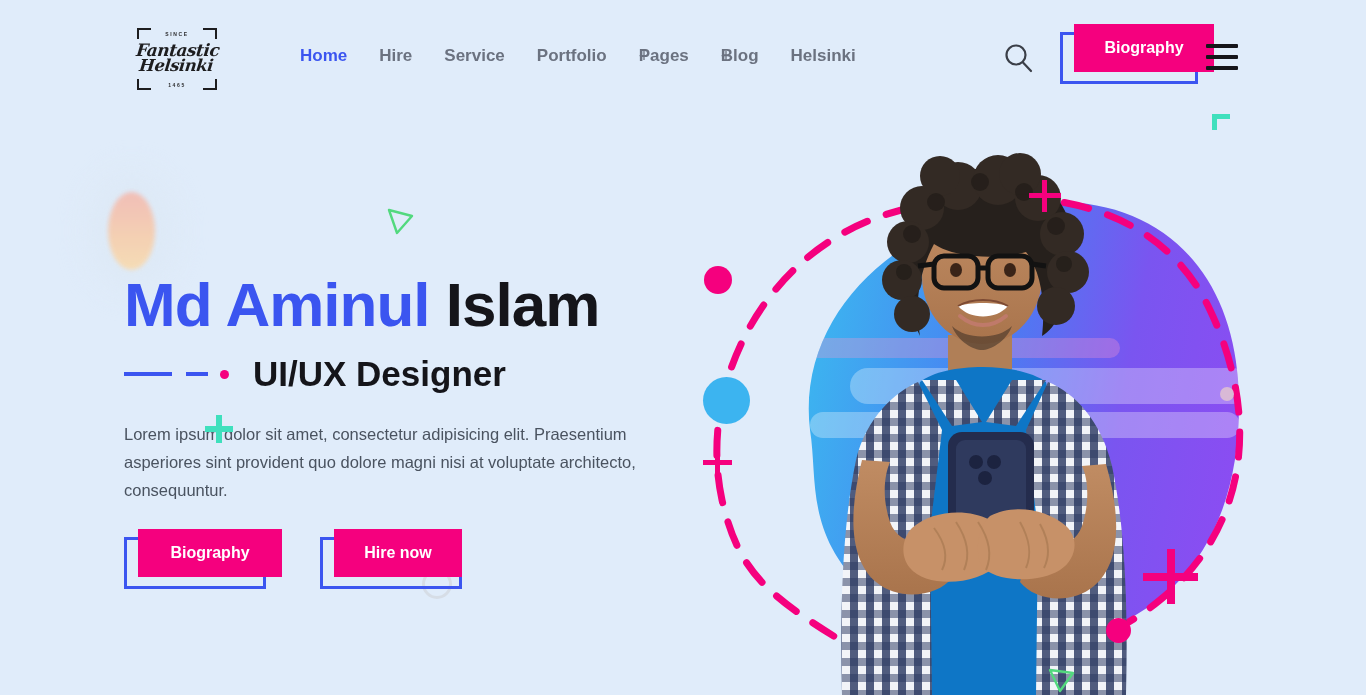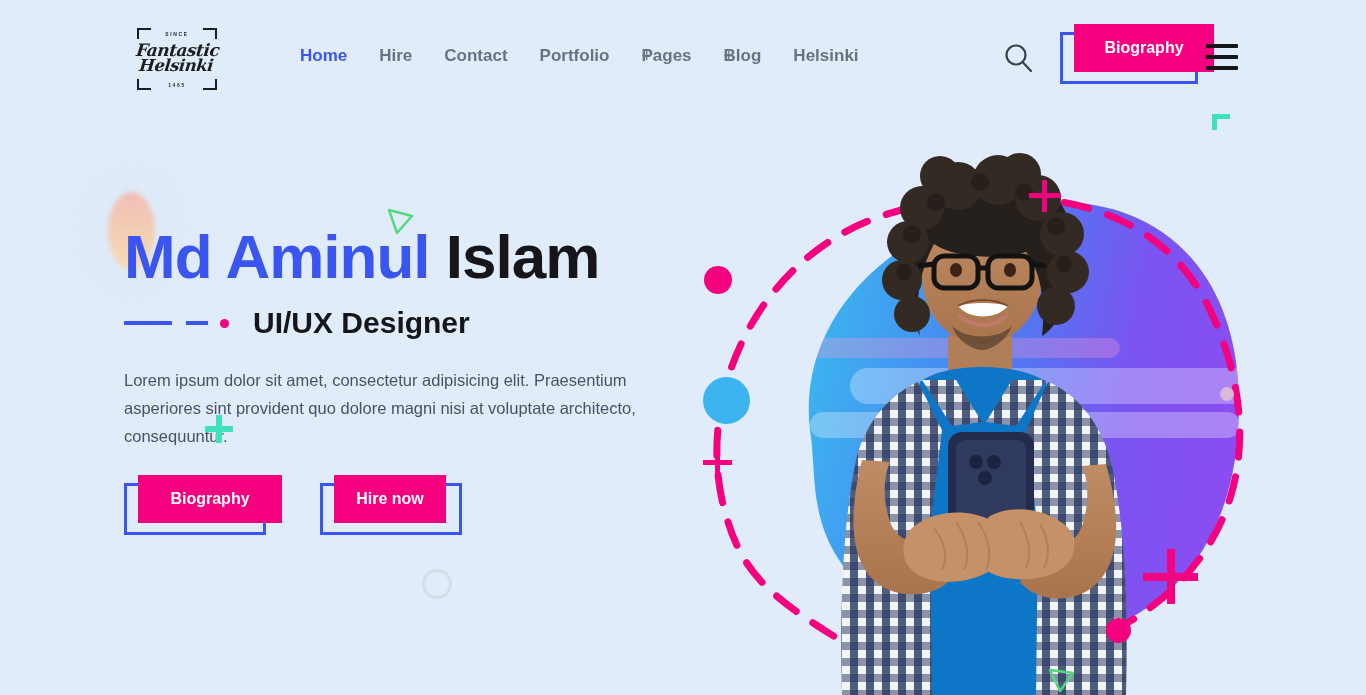--- a/index.html
+++ b/index.html
@@ -82,43 +82,43 @@
     position:absolute; left:0; width:32px; height:4px; background:#15151a; border-radius:1px;
   }
   .burger span:nth-child(1){ top:0; }
   .burger span:nth-child(2){ top:11px; }
   .burger span:nth-child(3){ top:22px; }
 
   
   .hero-left { position:absolute; left:124px; top:170px; width:560px; z-index:20; }
   .h1 {
     font-size:62px; font-weight:800; line-height:1.0; letter-spacing:-1px;
-    color:#15151a; margin-top:56px; white-space:nowrap;
+    color:#15151a; margin-top:104px; white-space:nowrap;
   }
   .h1 .blue { color:#3b55f0; }
   .subrow { display:flex; align-items:center; gap:0; margin-top:18px; }
   .dash-long { width:48px; height:4px; background:#3b55f0; }
   .dash-short { width:22px; height:4px; background:#3b55f0; margin-left:14px; }
   .dot-pink { width:9px; height:9px; border-radius:50%; background:#f5007e; margin-left:12px; }
-  .h2 { font-size:30px; font-weight:700; color:#15151a; margin-left:24px; white-space:nowrap; }
+  .h2 { font-size:35px; font-weight:700; color:#15151a; margin-left:24px; white-space:nowrap; }
   .lead {
     margin-top:26px; font-size:16.5px; line-height:28px; color:#4a5360;
     width:520px;
   }
   .btn-row { display:flex; gap:52px; margin-top:33px; }
   .cta { position:relative; width:144px; height:54px; cursor:pointer; }
   .cta .outline {
     position:absolute; left:0; top:0; width:142px; height:52px; border:3px solid #3b55f0;
   }
   .cta .fill {
     position:absolute; left:14px; top:-8px; width:144px; height:48px;
     background:#f5007e; display:flex; align-items:center; justify-content:center;
     color:#fff; font-size:16px; font-weight:700;
   }
-  .cta.small .fill { width:112px; }
+  .cta.small .fill { width:128px; }
 
   
   .peach-blob {
     position:absolute; left:108px; top:192px; width:47px; height:78px;
     border-radius:50%;
     background:linear-gradient(180deg,#f3bbb2 0%,#f6cfae 60%,#f8dcb1 100%);
     filter:blur(2px); opacity:.92; z-index:5;
   }
   .peach-halo {
     position:absolute; left:88px; top:172px; width:88px; height:118px;
@@ -211,21 +211,21 @@
     </div>
 
     <nav class="nav">
       <a href="#" class="active">
         <span>Home</span>
       </a>
       <a href="#">
         <span>Hire</span>
       </a>
       <a href="#">
-        <span>Contact</span>
+        <span>Service</span>
       </a>
       <a href="#">
         <span>Portfolio</span>
       </a>
       <a href="#">
         <span>Pages</span>
         <span class="plus">+</span>
       </a>
       <a href="#">
         <span>Blog</span>

